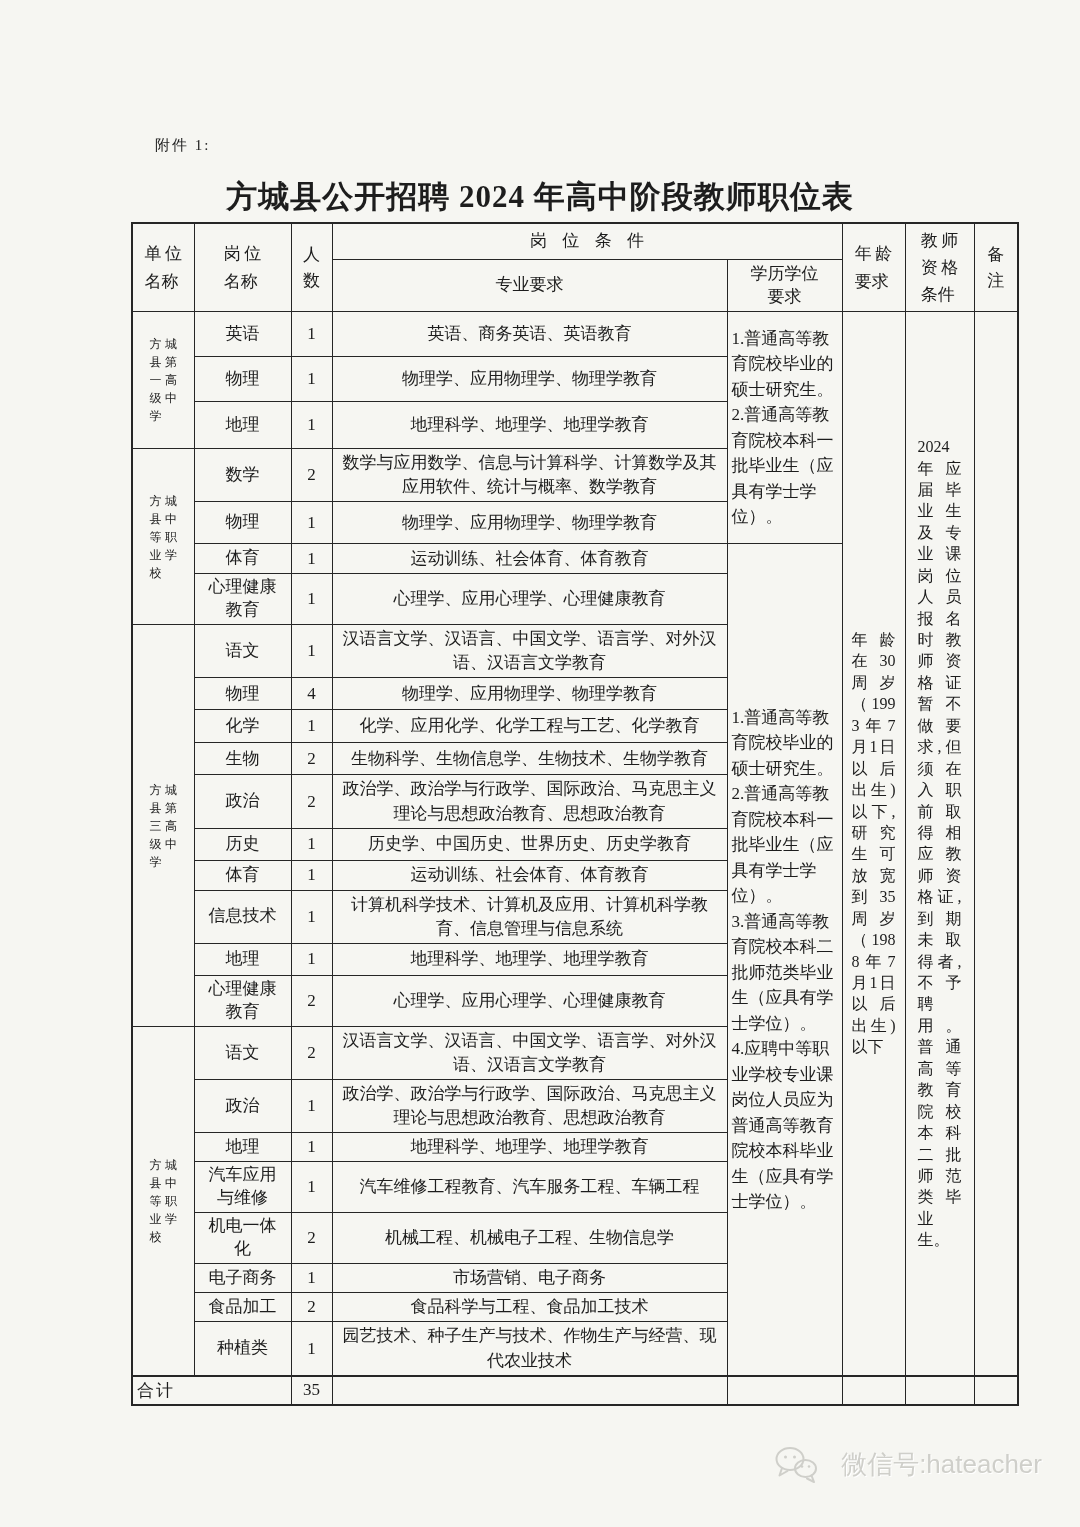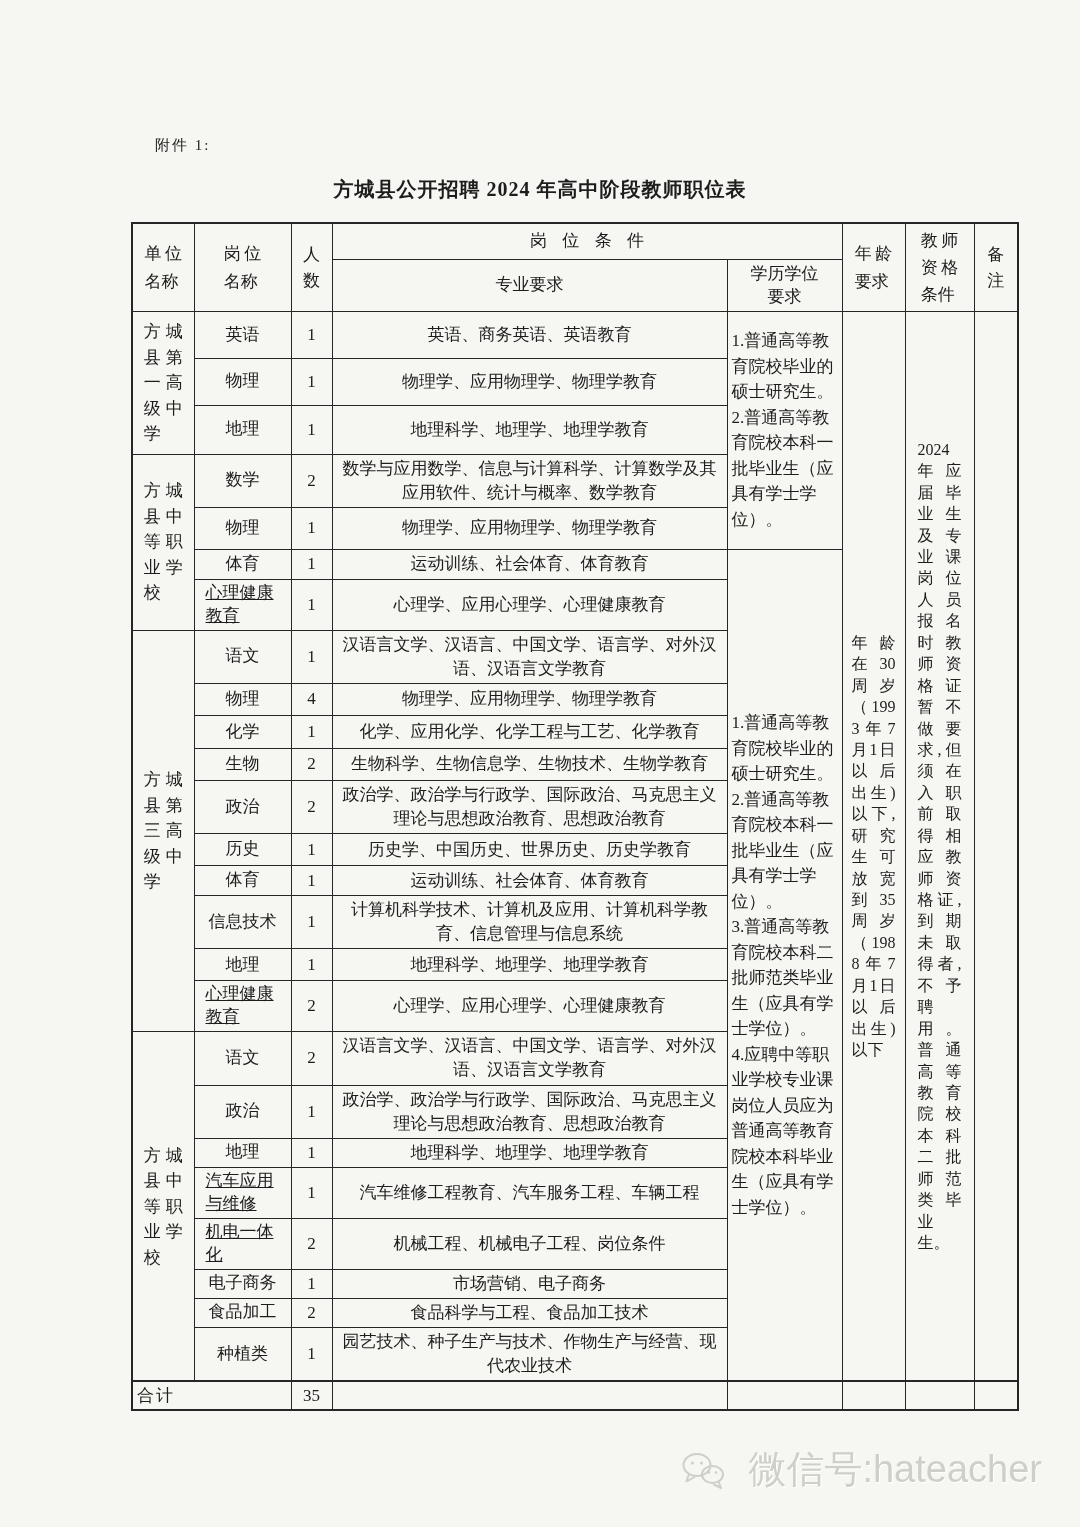--- a/index.html
+++ b/index.html
@@ -10,43 +10,43 @@
     color:#1d1d1d;
     position:relative;
     overflow:hidden;
   }
   .attachment{
     position:absolute;left:155px;top:136px;
     font-size:15px;letter-spacing:2px;
   }
   .doc-title{
     position:absolute;left:0;top:176px;width:1080px;
-    text-align:center;font-size:20px;font-weight:bold;letter-spacing:1px;
+    text-align:center;font-size:31px;font-weight:bold;letter-spacing:1px;
   }
   table.jobs{
     position:absolute;left:131px;top:222px;
     width:886px;border-collapse:collapse;table-layout:fixed;
     border:2.5px solid #262626;
   }
   .jobs th,.jobs td{
     border:1.5px solid #262626;
     padding:2px 4px;
     font-weight:normal;
     font-size:17px;
     vertical-align:middle;
   }
   .jobs th{text-align:center;line-height:1.35;}
   .cond-head{letter-spacing:0.9em;text-indent:0.9em;}
   .hw2{width:2.2em;margin:0 auto;text-align:justify;line-height:1.6;}
   .hw1{width:1.15em;margin:0 auto;text-align:center;line-height:1.5;}
   .hw4{width:4.4em;margin:0 auto;text-align:center;line-height:1.4;}
   .unit-cell{text-align:center;}
-  .vname{width:2.3em;margin:5px auto;text-align:justify;font-size:17px;line-height:1.5;}
+  .vname{width:2.3em;margin:16px auto;text-align:justify;font-size:12px;line-height:1.5;}
   .pos-cell{text-align:center;line-height:1.35;}
-  .pw4{width:4.35em;margin:0 auto;text-align:left;text-decoration:underline;}
+  .pw4{width:4.35em;margin:0 auto;text-align:center;}
   .cnt-cell{text-align:center;}
   .major-cell{text-align:center;padding-left:9px;line-height:1.42;}
   .degree-cell{font-size:16px;line-height:1.5;padding:4px 5px;text-align:left;}
   .degree-top{vertical-align:top;}
   .degree-mid{vertical-align:middle;}
   .degree-cell p{margin:0;}
   .vtext-cell{vertical-align:middle;}
   .vtext{
     width:2.75em;margin:0 auto;
     text-align:justify;
@@ -54,21 +54,21 @@
     word-break:break-all;
   }
   .total-row td{font-size:17px;}
   .total-row{border-top:2.5px solid #262626;}
   .total-label{text-align:left;letter-spacing:2px;}
   .watermark{
     position:absolute;right:38px;top:1444px;
     display:flex;align-items:center;gap:22px;
     color:#cfcfca;
     font-family:"Liberation Sans","DejaVu Sans",sans-serif;
-    font-size:38px;
+    font-size:26px;
     text-shadow:1px 1px 0 #ffffff;
     user-select:none;
   }
 </style>
 </head>
 <body>
 
 <div class="attachment">附件 1:</div>
 <div class="doc-title">方城县公开招聘 2024 年高中阶段教师职位表</div>
 
@@ -254,21 +254,21 @@
           <div class="pw4">汽车应用与维修</div>
         </td>
     <td class="cnt-cell">1</td>
     <td class="major-cell">汽车维修工程教育、汽车服务工程、车辆工程</td>
   </tr>
   <tr style="height:47px">
     <td class="pos-cell">
           <div class="pw4">机电一体化</div>
         </td>
     <td class="cnt-cell">2</td>
-    <td class="major-cell">机械工程、机械电子工程、岗位条件</td>
+    <td class="major-cell">机械工程、机械电子工程、生物信息学</td>
   </tr>
   <tr style="height:26px">
     <td class="pos-cell">电子商务</td>
     <td class="cnt-cell">1</td>
     <td class="major-cell">市场营销、电子商务</td>
   </tr>
   <tr style="height:27px">
     <td class="pos-cell">食品加工</td>
     <td class="cnt-cell">2</td>
     <td class="major-cell">食品科学与工程、食品加工技术</td>

